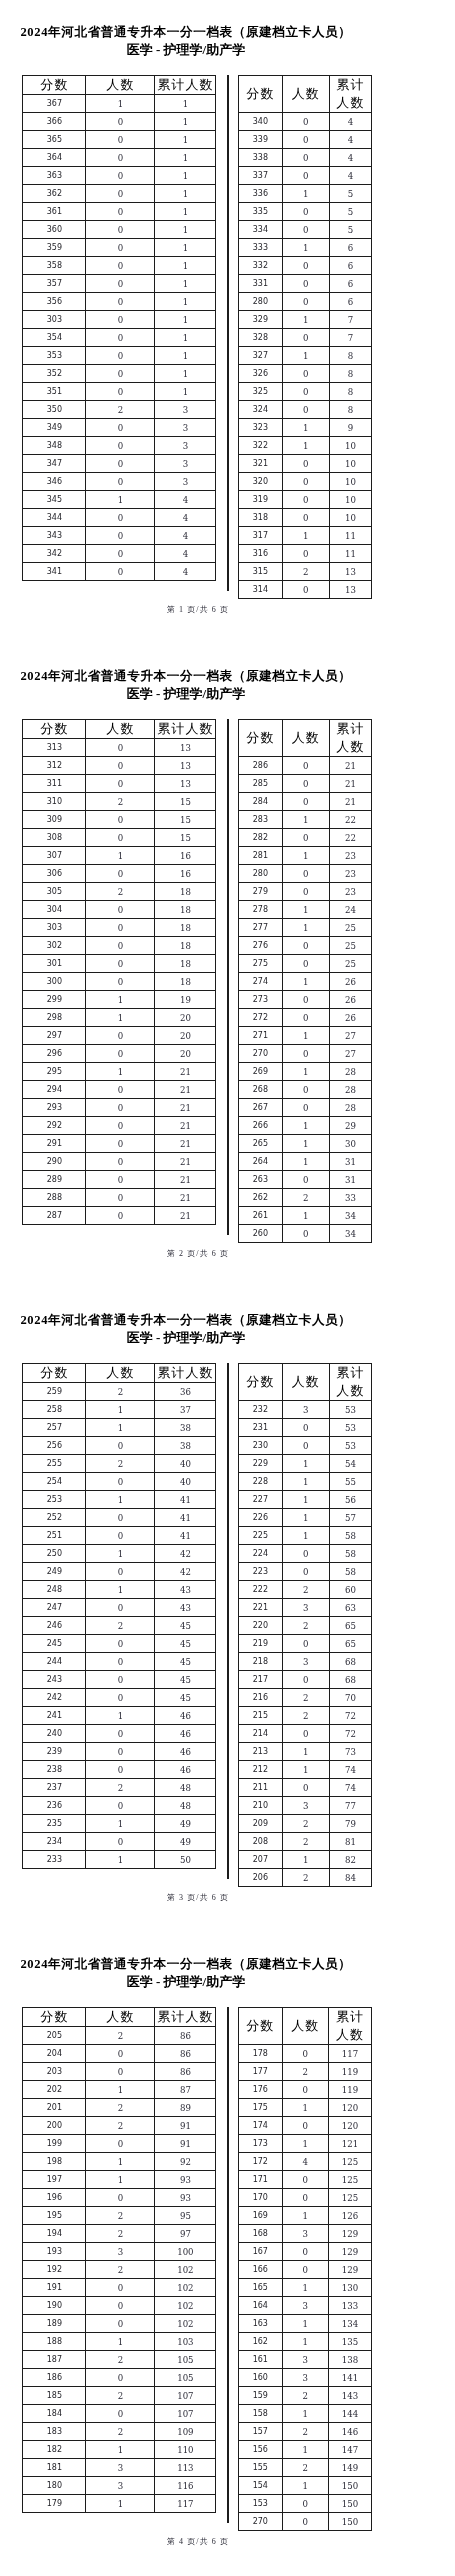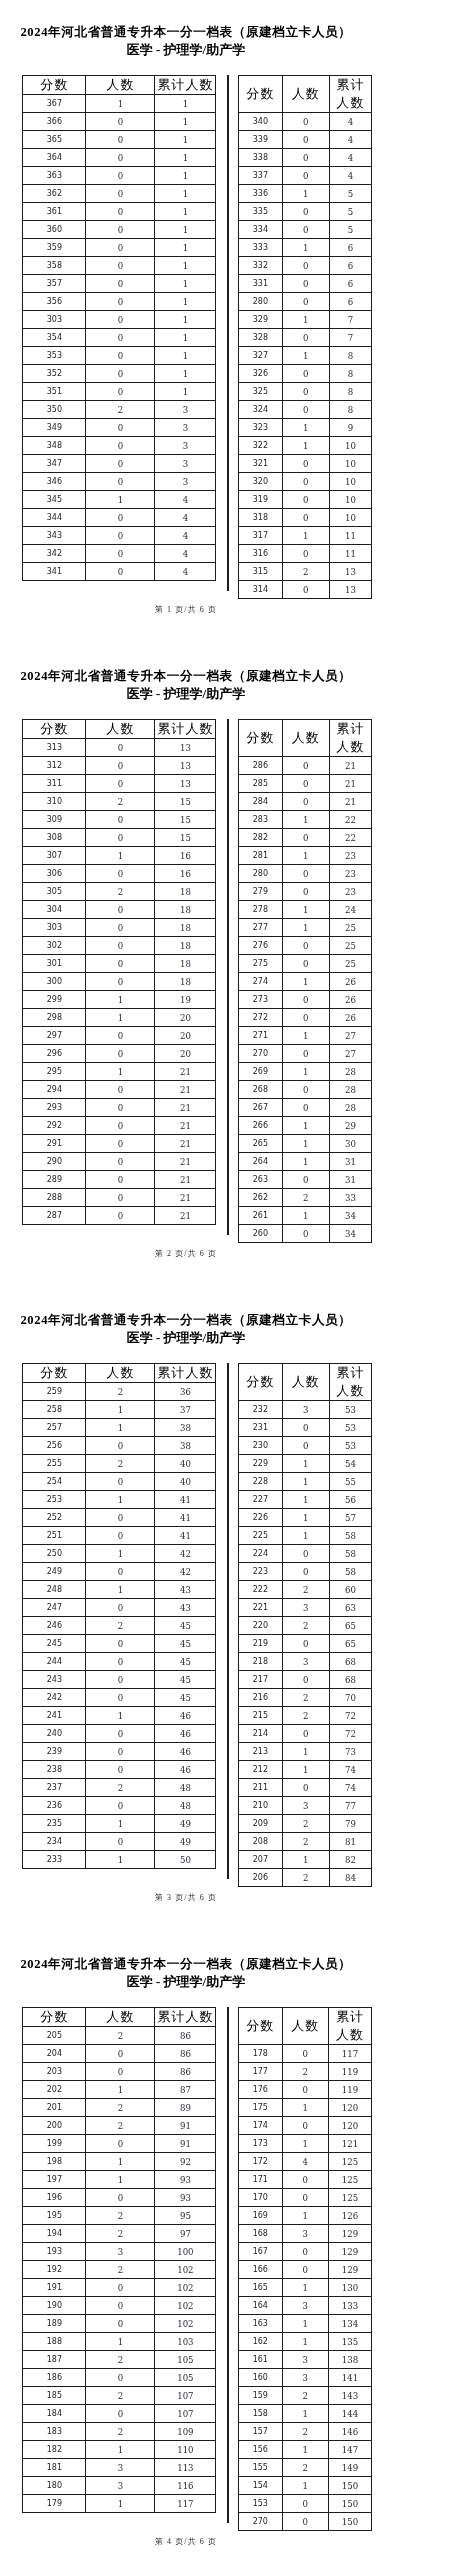--- a/index.html
+++ b/index.html
@@ -84,21 +84,21 @@
     position: absolute;
     top: 75px;
     left: 227px;
     width: 1.7px;
     height: 516px;
     background: #1c1c1c;
   }
   .footer {
     position: absolute;
     top: 604px;
-    left: 0;
+    left: 12px;
     width: 100%;
     text-align: center;
     font-size: 8px;
     color: #2a2a36;
     letter-spacing: 1.1px;
   }
 </style>
 </head>
 <body>
 

